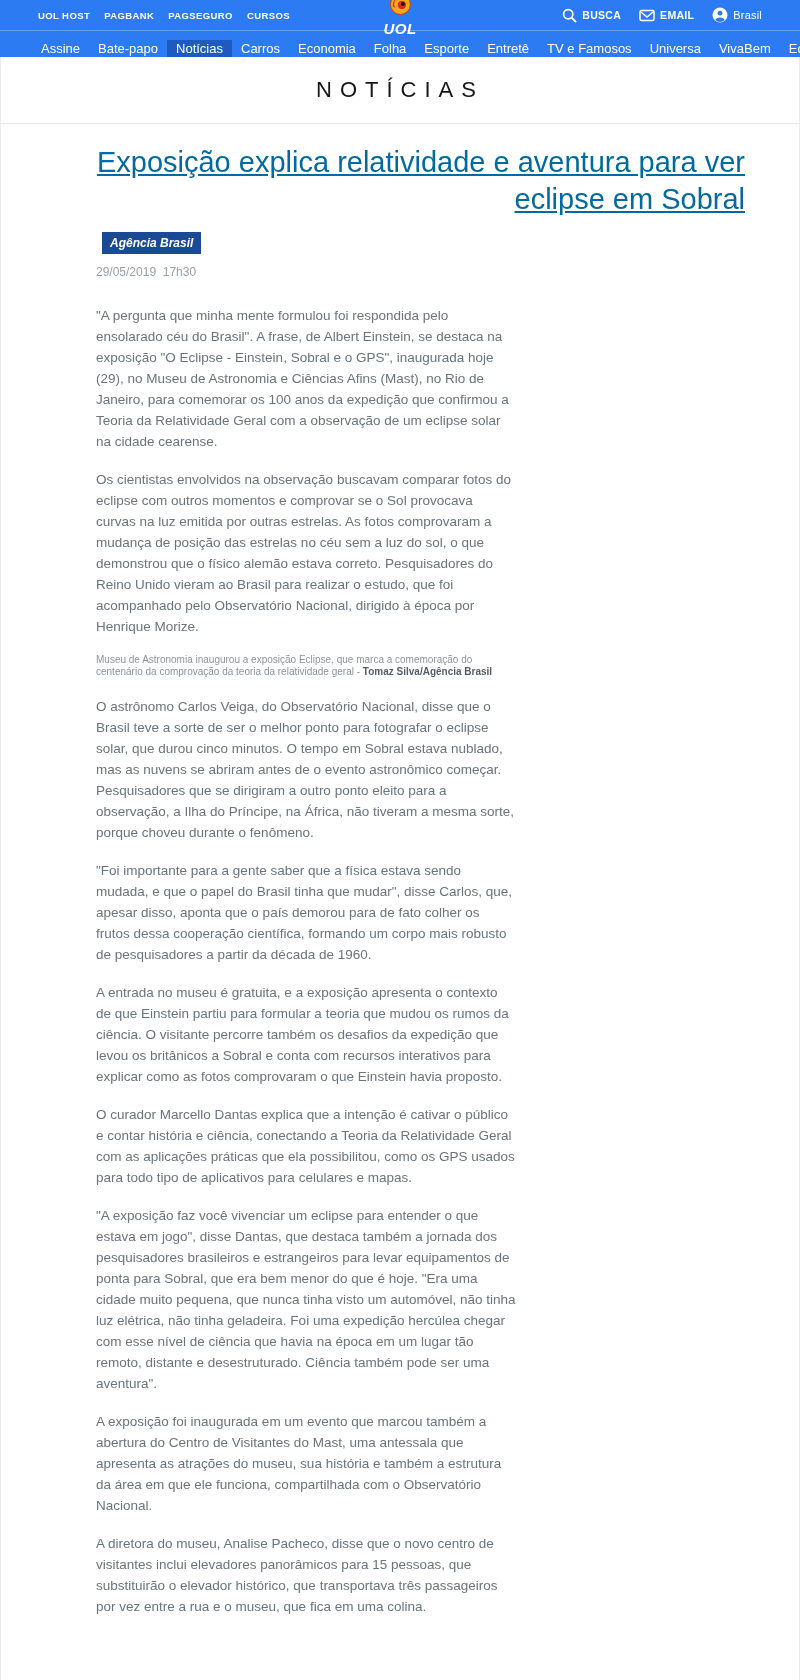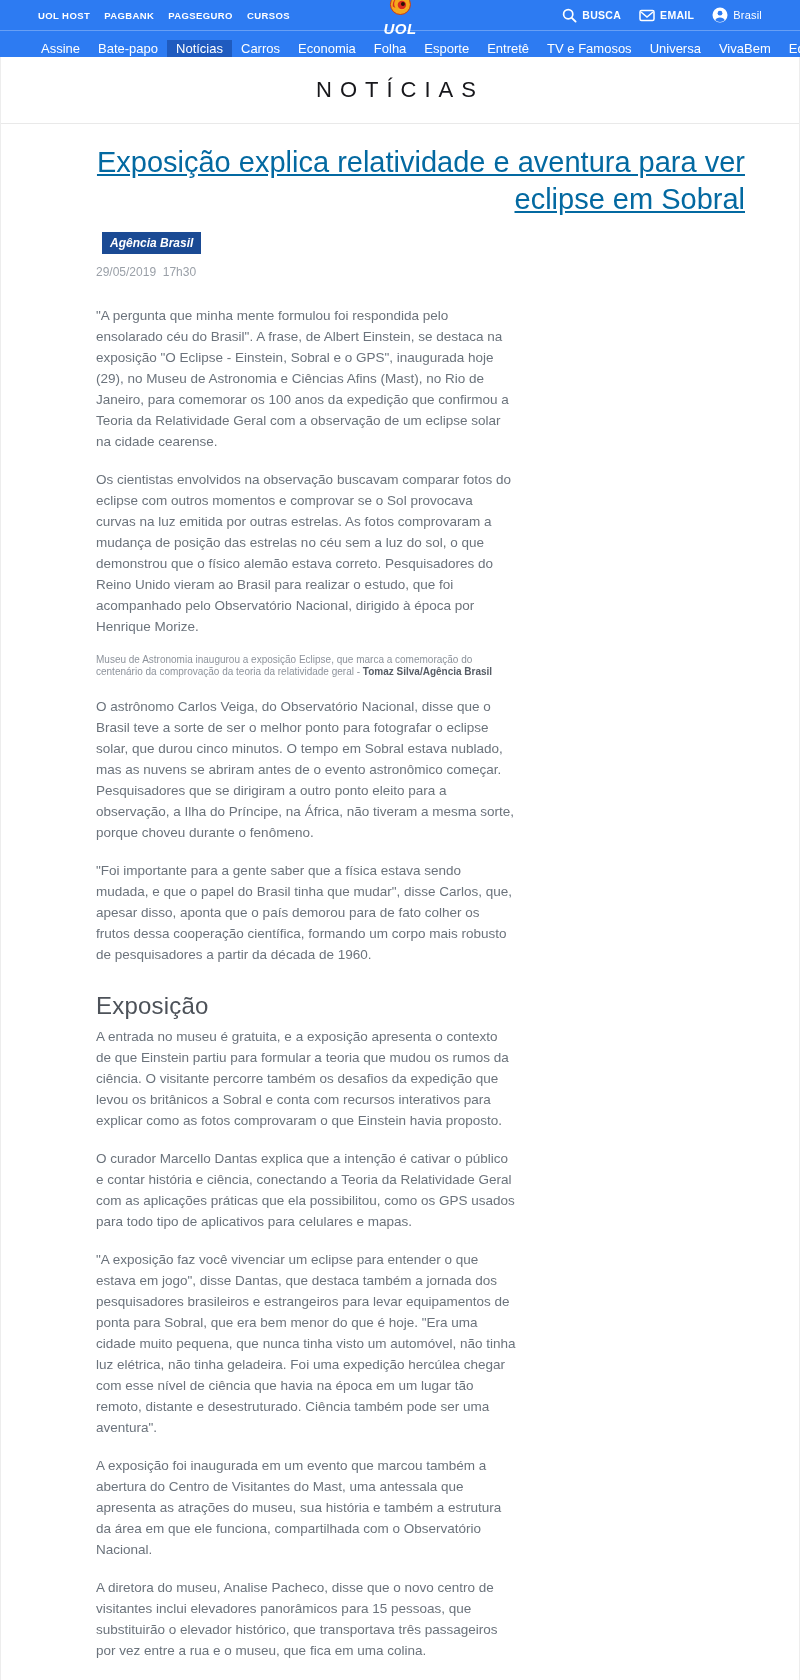--- a/index.html
+++ b/index.html
@@ -163,21 +163,20 @@
         </div>
 
       <p class="photo-caption"><span>Museu de Astronomia inaugurou a exposição Eclipse, que marca a comemoração do centenário da comprovação da teoria da relatividade geral - </span><b>Tomaz Silva/Agência Brasil</b></p>
 
       <div id="mid-paras">
           <p class="body-p">O astrônomo Carlos Veiga, do Observatório Nacional, disse que o Brasil teve a sorte de ser o melhor ponto para fotografar o eclipse solar, que durou cinco minutos. O tempo em Sobral estava nublado, mas as nuvens se abriram antes de o evento astronômico começar. Pesquisadores que se dirigiram a outro ponto eleito para a observação, a Ilha do Príncipe, na África, não tiveram a mesma sorte, porque choveu durante o fenômeno.</p>
           <p class="body-p">"Foi importante para a gente saber que a física estava sendo mudada, e que o papel do Brasil tinha que mudar", disse Carlos, que, apesar disso, aponta que o país demorou para de fato colher os frutos dessa cooperação científica, formando um corpo mais robusto de pesquisadores a partir da década de 1960.</p>
         </div>
 
       <div id="sections">
-          <h2 class="section-heading">Exposição</h2>
           <p class="body-p">A entrada no museu é gratuita, e a exposição apresenta o contexto de que Einstein partiu para formular a teoria que mudou os rumos da ciência. O visitante percorre também os desafios da expedição que levou os britânicos a Sobral e conta com recursos interativos para explicar como as fotos comprovaram o que Einstein havia proposto.</p>
           <p class="body-p">O curador Marcello Dantas explica que a intenção é cativar o público e contar história e ciência, conectando a Teoria da Relatividade Geral com as aplicações práticas que ela possibilitou, como os GPS usados para todo tipo de aplicativos para celulares e mapas.</p>
           <p class="body-p">"A exposição faz você vivenciar um eclipse para entender o que estava em jogo", disse Dantas, que destaca também a jornada dos pesquisadores brasileiros e estrangeiros para levar equipamentos de ponta para Sobral, que era bem menor do que é hoje. "Era uma cidade muito pequena, que nunca tinha visto um automóvel, não tinha luz elétrica, não tinha geladeira. Foi uma expedição hercúlea chegar com esse nível de ciência que havia na época em um lugar tão remoto, distante e desestruturado. Ciência também pode ser uma aventura".</p>
           <p class="body-p">A exposição foi inaugurada em um evento que marcou também a abertura do Centro de Visitantes do Mast, uma antessala que apresenta as atrações do museu, sua história e também a estrutura da área em que ele funciona, compartilhada com o Observatório Nacional.</p>
           <p class="body-p">A diretora do museu, Analise Pacheco, disse que o novo centro de visitantes inclui elevadores panorâmicos para 15 pessoas, que substituirão o elevador histórico, que transportava três passageiros por vez entre a rua e o museu, que fica em uma colina.</p>
         </div>
     </div>
   </article>
 
 </div>

